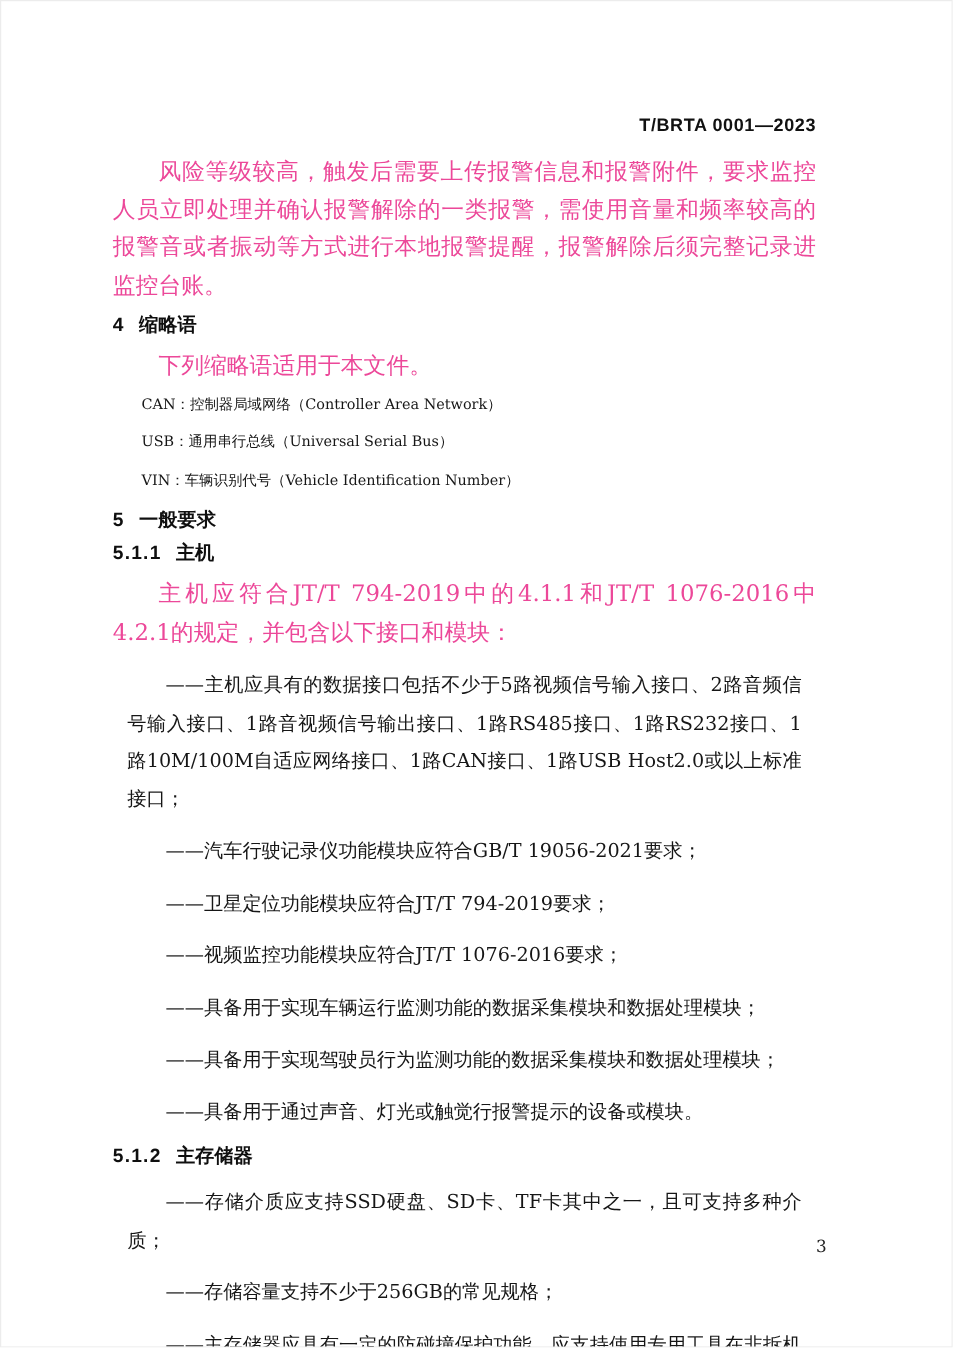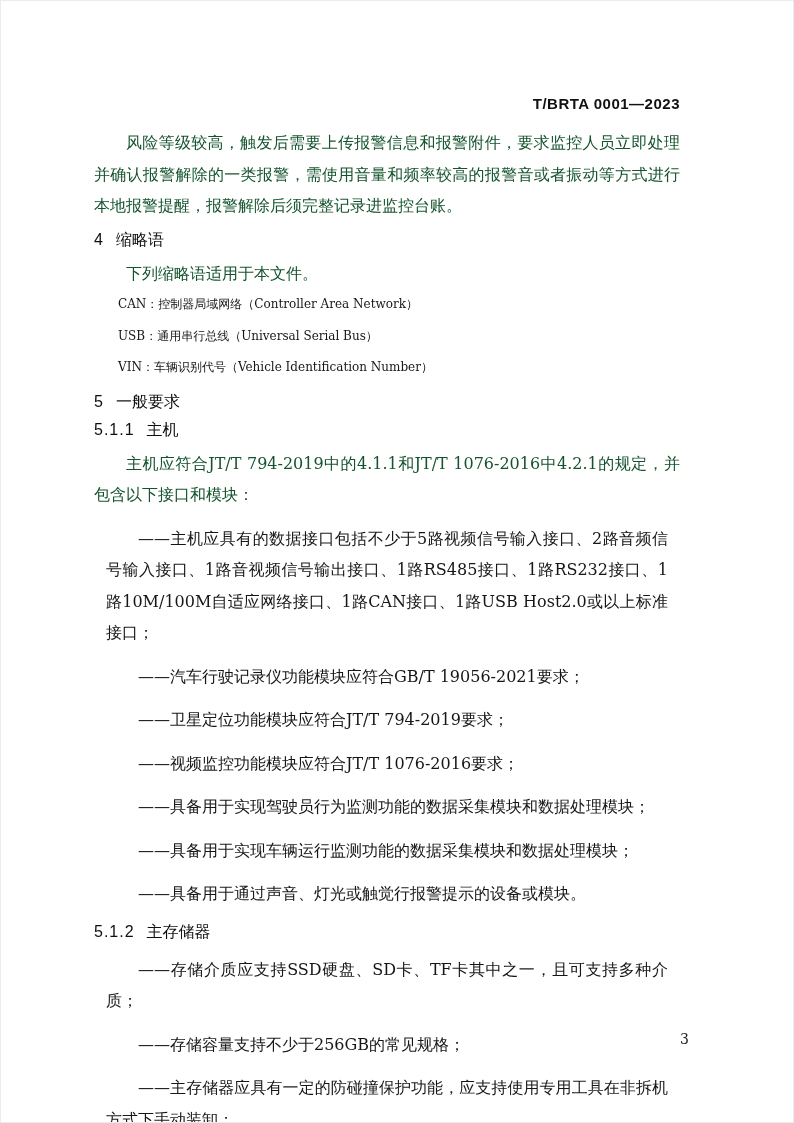--- a/index.html
+++ b/index.html
@@ -25,31 +25,31 @@
   }
   .doc-code {
     font-family: "Liberation Sans", "DejaVu Sans", sans-serif;
     font-weight: bold;
     font-size: 15px;
     letter-spacing: 0.5px;
     color: #111;
   }
   .para {
     margin: 0;
-    font-size: 16px;
+    font-size: 19px;
     line-height: 31.5px;
     text-align: justify;
     text-indent: 2em;
-    color: #14532d;
+    color: #ec4899;
   }
   .para-intro { margin-top: 14px; }
   .heading {
     margin: 8px 0;
     font-family: "Liberation Sans", "DejaVu Sans", sans-serif;
-    font-weight: normal;
+    font-weight: bold;
     font-size: 16px;
     line-height: 20px;
     color: #0f0f0f;
     text-indent: 0;
   }
   .h-num { margin-right: 12px; letter-spacing: 1px; }
   .term {
     margin: 0;
     font-size: 12px;
     line-height: 31.5px;
@@ -106,22 +106,22 @@
     <h4 class="heading">
       <span class="h-num">5.1.1</span><span class="h-title">主机</span>
     </h4>
 
     <p class="para">主机应符合JT/T 794-2019中的4.1.1和JT/T 1076-2016中4.2.1的规定，并包含以下接口和模块：</p>
 
     <p class="bullet">——主机应具有的数据接口包括不少于5路视频信号输入接口、2路音频信号输入接口、1路音视频信号输出接口、1路RS485接口、1路RS232接口、1路10M/100M自适应网络接口、1路CAN接口、1路USB Host2.0或以上标准接口；</p>
     <p class="bullet">——汽车行驶记录仪功能模块应符合GB/T 19056-2021要求；</p>
     <p class="bullet">——卫星定位功能模块应符合JT/T 794-2019要求；</p>
     <p class="bullet">——视频监控功能模块应符合JT/T 1076-2016要求；</p>
+    <p class="bullet">——具备用于实现车辆运行监测功能的数据采集模块和数据处理模块；</p>
     <p class="bullet">——具备用于实现驾驶员行为监测功能的数据采集模块和数据处理模块；</p>
-    <p class="bullet">——具备用于实现车辆运行监测功能的数据采集模块和数据处理模块；</p>
     <p class="bullet">——具备用于通过声音、灯光或触觉行报警提示的设备或模块。</p>
 
     <h4 class="heading">
       <span class="h-num">5.1.2</span><span class="h-title">主存储器</span>
     </h4>
 
 
     <p class="bullet">——存储介质应支持SSD硬盘、SD卡、TF卡其中之一，且可支持多种介质；</p>
     <p class="bullet">——存储容量支持不少于256GB的常见规格；</p>
     <p class="bullet">——主存储器应具有一定的防碰撞保护功能，应支持使用专用工具在非拆机方式下手动装卸；</p>

